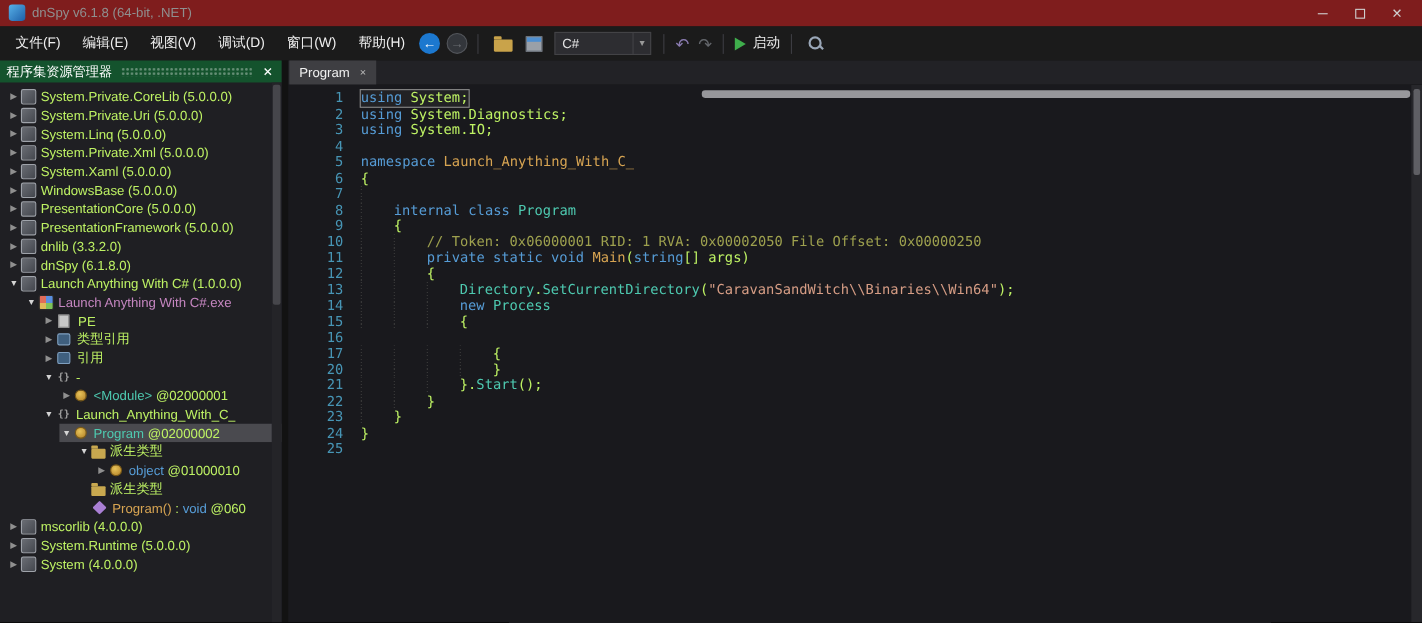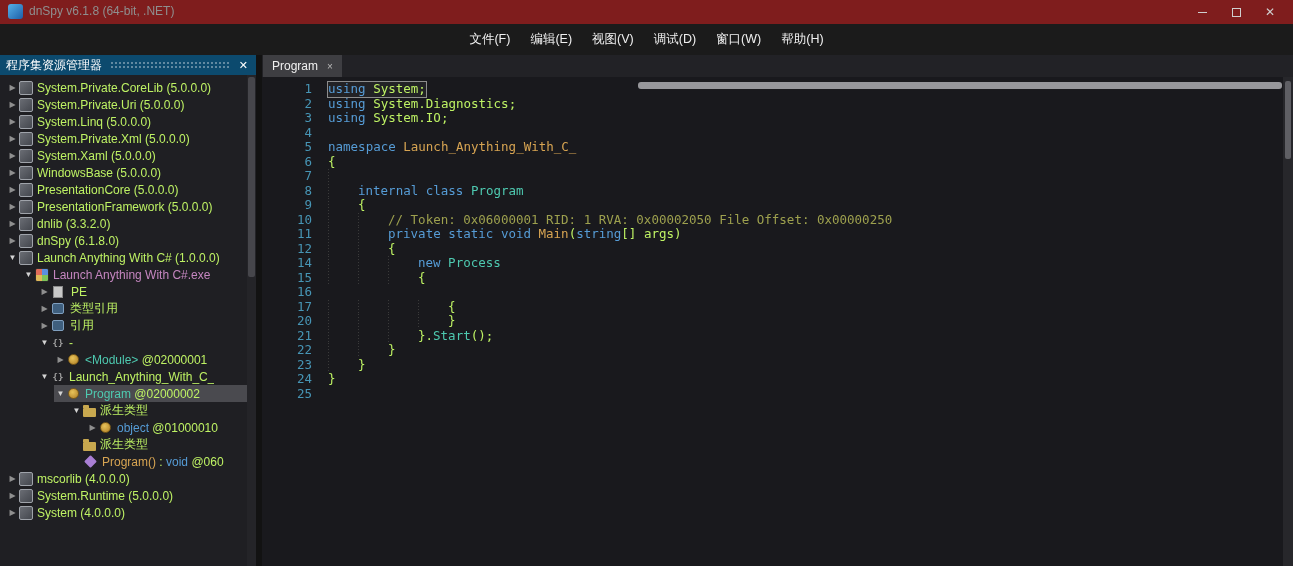--- a/index.html
+++ b/index.html
@@ -10,21 +10,21 @@
   
   .titlebar{height:24px;background:#7f1d1d;display:flex;align-items:flex-start;padding:4px 6px;}
   .app-icon{width:15px;height:15px;border-radius:3px;background:linear-gradient(135deg,#57b0e8,#1d5fa8);margin:0 6px 0 2px;flex:none;}
   .title-text{font-size:12px;color:#8f8f8f;flex:1;white-space:nowrap;}
   .wc{width:34px;height:100%;display:flex;align-items:center;justify-content:center;color:#cfcfcf;}
   .wc-min i{display:block;width:9px;height:1px;background:#cfcfcf;}
   .wc-max i{display:block;width:9px;height:9px;border:1px solid #cfcfcf;}
   .wc-close{font-size:12px;}
 
   
-  .menubar{height:31px;background:#1b1b1b;display:flex;align-items:center;padding:0 4px;flex-direction:column;}
+  .menubar{height:31px;background:#1b1b1b;display:flex;align-items:center;padding:0 4px;}
   .menu-item{padding:0 10px;font-size:12.5px;color:#f0f0f0;line-height:31px;white-space:nowrap;}
   .tb-sep{width:1px;height:18px;background:#3c3c42;margin:0 6px;flex:none;}
   .tb-circle{width:19px;height:19px;border-radius:50%;display:flex;align-items:center;justify-content:center;
              font-size:12px;font-weight:bold;margin:0 3px;flex:none;}
   .tb-back{background:#1c78cf;color:#fff;}
   .tb-fwd{background:#33363b;border:1px solid #53565b;color:#6a6d72;}
   .tb-folder{width:17px;height:11px;background:#c9a34a;border-radius:1px;position:relative;margin:3px 6px 0 8px;flex:none;}
   .tb-folder:before{content:"";position:absolute;top:-3px;left:0;width:7px;height:3px;background:#c9a34a;border-radius:1px 1px 0 0;}
   .tb-save{width:15px;height:14px;background:#9aa0a8;border:1px solid #6a7079;position:relative;margin:0 6px;flex:none;}
   .tb-save:before{content:"";position:absolute;left:0;right:0;top:0;height:4px;background:#4f8fd0;}
@@ -36,21 +36,21 @@
   .tb-run{display:flex;align-items:center;margin:0 4px;}
   .tb-run .tri{width:0;height:0;border-left:10px solid #3fae4c;border-top:6px solid transparent;border-bottom:6px solid transparent;margin-right:6px;}
   .tb-run .lbl{font-size:12.5px;color:#ececec;}
   .tb-search{width:16px;height:16px;position:relative;margin:0 8px;flex:none;}
   .tb-search:before{content:"";position:absolute;left:1px;top:1px;width:8px;height:8px;border:2px solid #9aa7b8;border-radius:50%;}
   .tb-search:after{content:"";position:absolute;left:10px;top:10px;width:5px;height:2px;background:#9aa7b8;transform:rotate(45deg);}
 
   
   .main{position:absolute;top:55px;left:0;right:0;bottom:0;display:flex;}
   .explorer{width:256px;background:#1f1f23;position:relative;display:flex;flex-direction:column;flex:none;}
-  .exp-header{height:20px;background:#0c4a6e;display:flex;align-items:center;padding:0 6px;flex:none;}
+  .exp-header{height:20px;background:#14532d;display:flex;align-items:center;padding:0 6px;flex:none;}
   .exp-header .t{font-size:12px;color:#fff;white-space:nowrap;}
   .exp-grip{flex:1;height:9px;margin:0 8px;background-image:radial-gradient(rgba(255,255,255,.35) 1px,transparent 1.3px);background-size:4px 4px;}
   .exp-close{color:#fff;font-size:11px;padding:0 2px;}
   .tree{flex:1;overflow:hidden;padding-top:4px;font-size:12px;}
   .trow{height:17px;display:flex;align-items:center;white-space:nowrap;overflow:hidden;}
   .trowc{display:flex;align-items:center;height:100%;flex:1;min-width:0;overflow:hidden;}
   .trow.sel .trowc{background:#4a4a4f;}
   .texp{width:13px;flex:none;font-size:8px;color:#8f8f8f;text-align:center;}
   .texp.open{color:#d4d4d4;}
   .ico{width:14px;height:14px;margin-right:4px;flex:none;display:inline-block;position:relative;}
@@ -350,20 +350,21 @@
             <div class="cl"><span class="ln">3</span><span class="lc"><span class="c-kw">using</span><span class="c-pl"> System.IO;</span></span></div>
             <div class="cl"><span class="ln">4</span><span class="lc"></span></div>
             <div class="cl"><span class="ln">5</span><span class="lc"><span class="c-kw">namespace</span><span class="c-pl"> </span><span class="c-me">Launch_Anything_With_C_</span></span></div>
             <div class="cl"><span class="ln">6</span><span class="lc"><span class="c-pl">{</span></span></div>
             <div class="cl"><span class="ln">7</span><span class="lc"><span class="ig"></span></span></div>
             <div class="cl"><span class="ln">8</span><span class="lc"><span class="ig"></span><span class="c-kw">internal</span><span class="c-pl"> </span><span class="c-kw">class</span><span class="c-pl"> </span><span class="c-ty">Program</span></span></div>
             <div class="cl"><span class="ln">9</span><span class="lc"><span class="ig"></span><span class="c-pl">{</span></span></div>
             <div class="cl"><span class="ln">10</span><span class="lc"><span class="ig"></span><span class="ig"></span><span class="c-co">// Token: 0x06000001 RID: 1 RVA: 0x00002050 File Offset: 0x00000250</span></span></div>
             <div class="cl"><span class="ln">11</span><span class="lc"><span class="ig"></span><span class="ig"></span><span class="c-kw">private</span><span class="c-pl"> </span><span class="c-kw">static</span><span class="c-pl"> </span><span class="c-kw">void</span><span class="c-pl"> </span><span class="c-me">Main</span><span class="c-pl">(</span><span class="c-kw">string</span><span class="c-pl">[] args)</span></span></div>
             <div class="cl"><span class="ln">12</span><span class="lc"><span class="ig"></span><span class="ig"></span><span class="c-pl">{</span></span></div>
+            <div class="cl"><span class="ln">13</span><span class="lc"><span class="ig"></span><span class="ig"></span><span class="ig"></span><span class="c-ty">Directory</span><span class="c-pl">.</span><span class="c-ty">SetCurrentDirectory</span><span class="c-pl">(</span><span class="c-st">"CaravanSandWitch\\Binaries\\Win64"</span><span class="c-pl">);</span></span></div>
             <div class="cl"><span class="ln">14</span><span class="lc"><span class="ig"></span><span class="ig"></span><span class="ig"></span><span class="c-kw">new</span><span class="c-pl"> </span><span class="c-ty">Process</span></span></div>
             <div class="cl"><span class="ln">15</span><span class="lc"><span class="ig"></span><span class="ig"></span><span class="ig"></span><span class="c-pl">{</span></span></div>
             <div class="cl"><span class="ln">16</span></div>
             <div class="cl"><span class="ln">17</span><span class="lc"><span class="ig"></span><span class="ig"></span><span class="ig"></span><span class="ig"></span><span class="c-pl">{</span></span></div>
             <div class="cl"><span class="ln">20</span><span class="lc"><span class="ig"></span><span class="ig"></span><span class="ig"></span><span class="ig"></span><span class="c-pl">}</span></span></div>
             <div class="cl"><span class="ln">21</span><span class="lc"><span class="ig"></span><span class="ig"></span><span class="ig"></span><span class="c-pl">}.</span><span class="c-ty">Start</span><span class="c-pl">();</span></span></div>
             <div class="cl"><span class="ln">22</span><span class="lc"><span class="ig"></span><span class="ig"></span><span class="c-pl">}</span></span></div>
             <div class="cl"><span class="ln">23</span><span class="lc"><span class="ig"></span><span class="c-pl">}</span></span></div>
             <div class="cl"><span class="ln">24</span><span class="lc"><span class="c-pl">}</span></span></div>
             <div class="cl"><span class="ln">25</span><span class="lc"></span></div>

